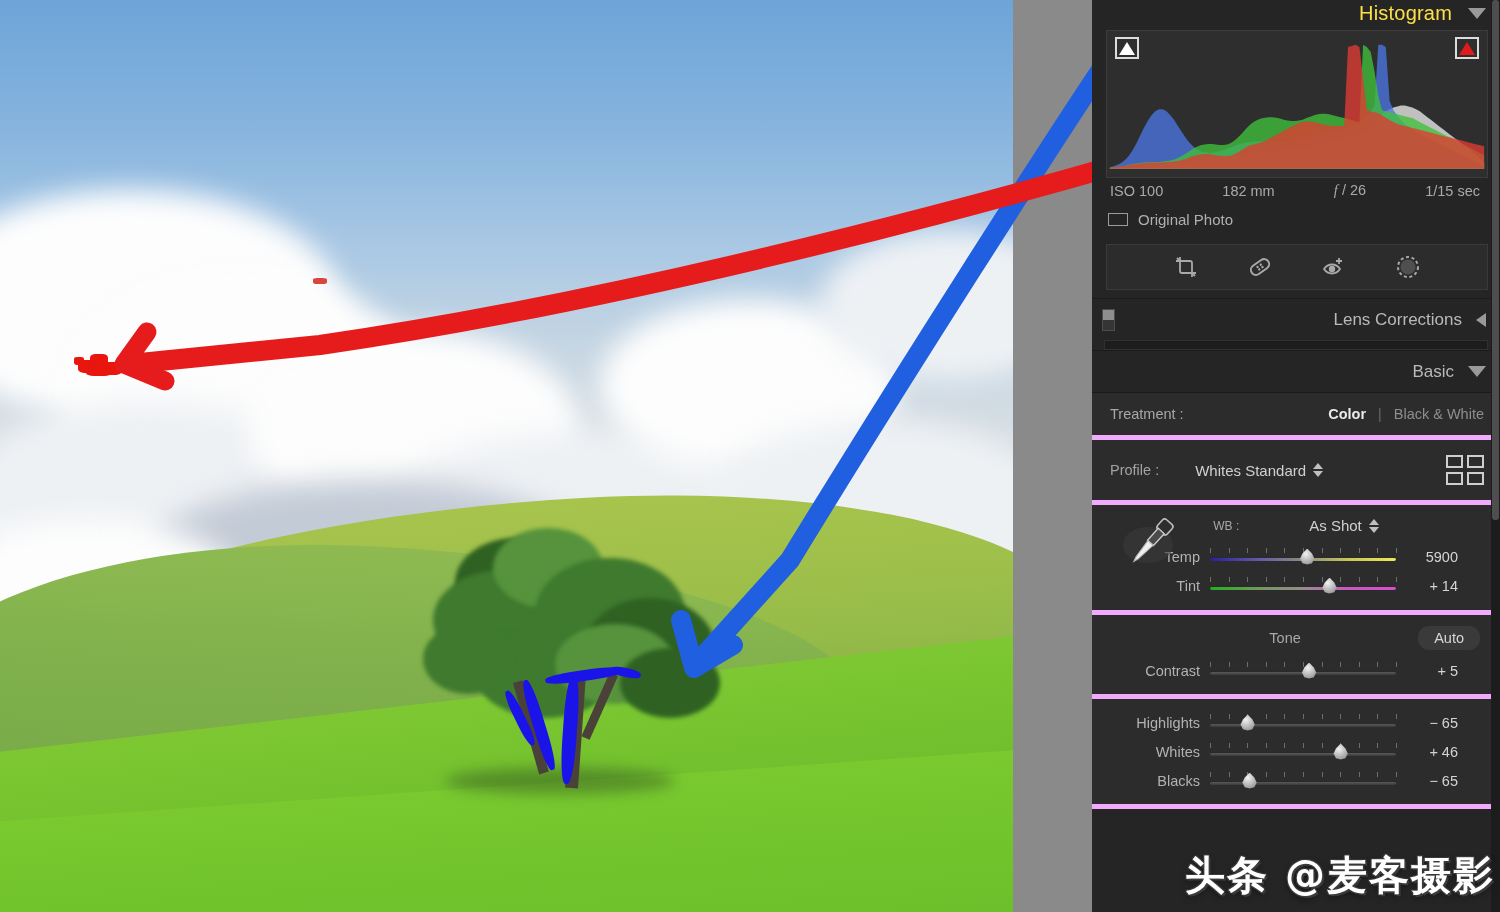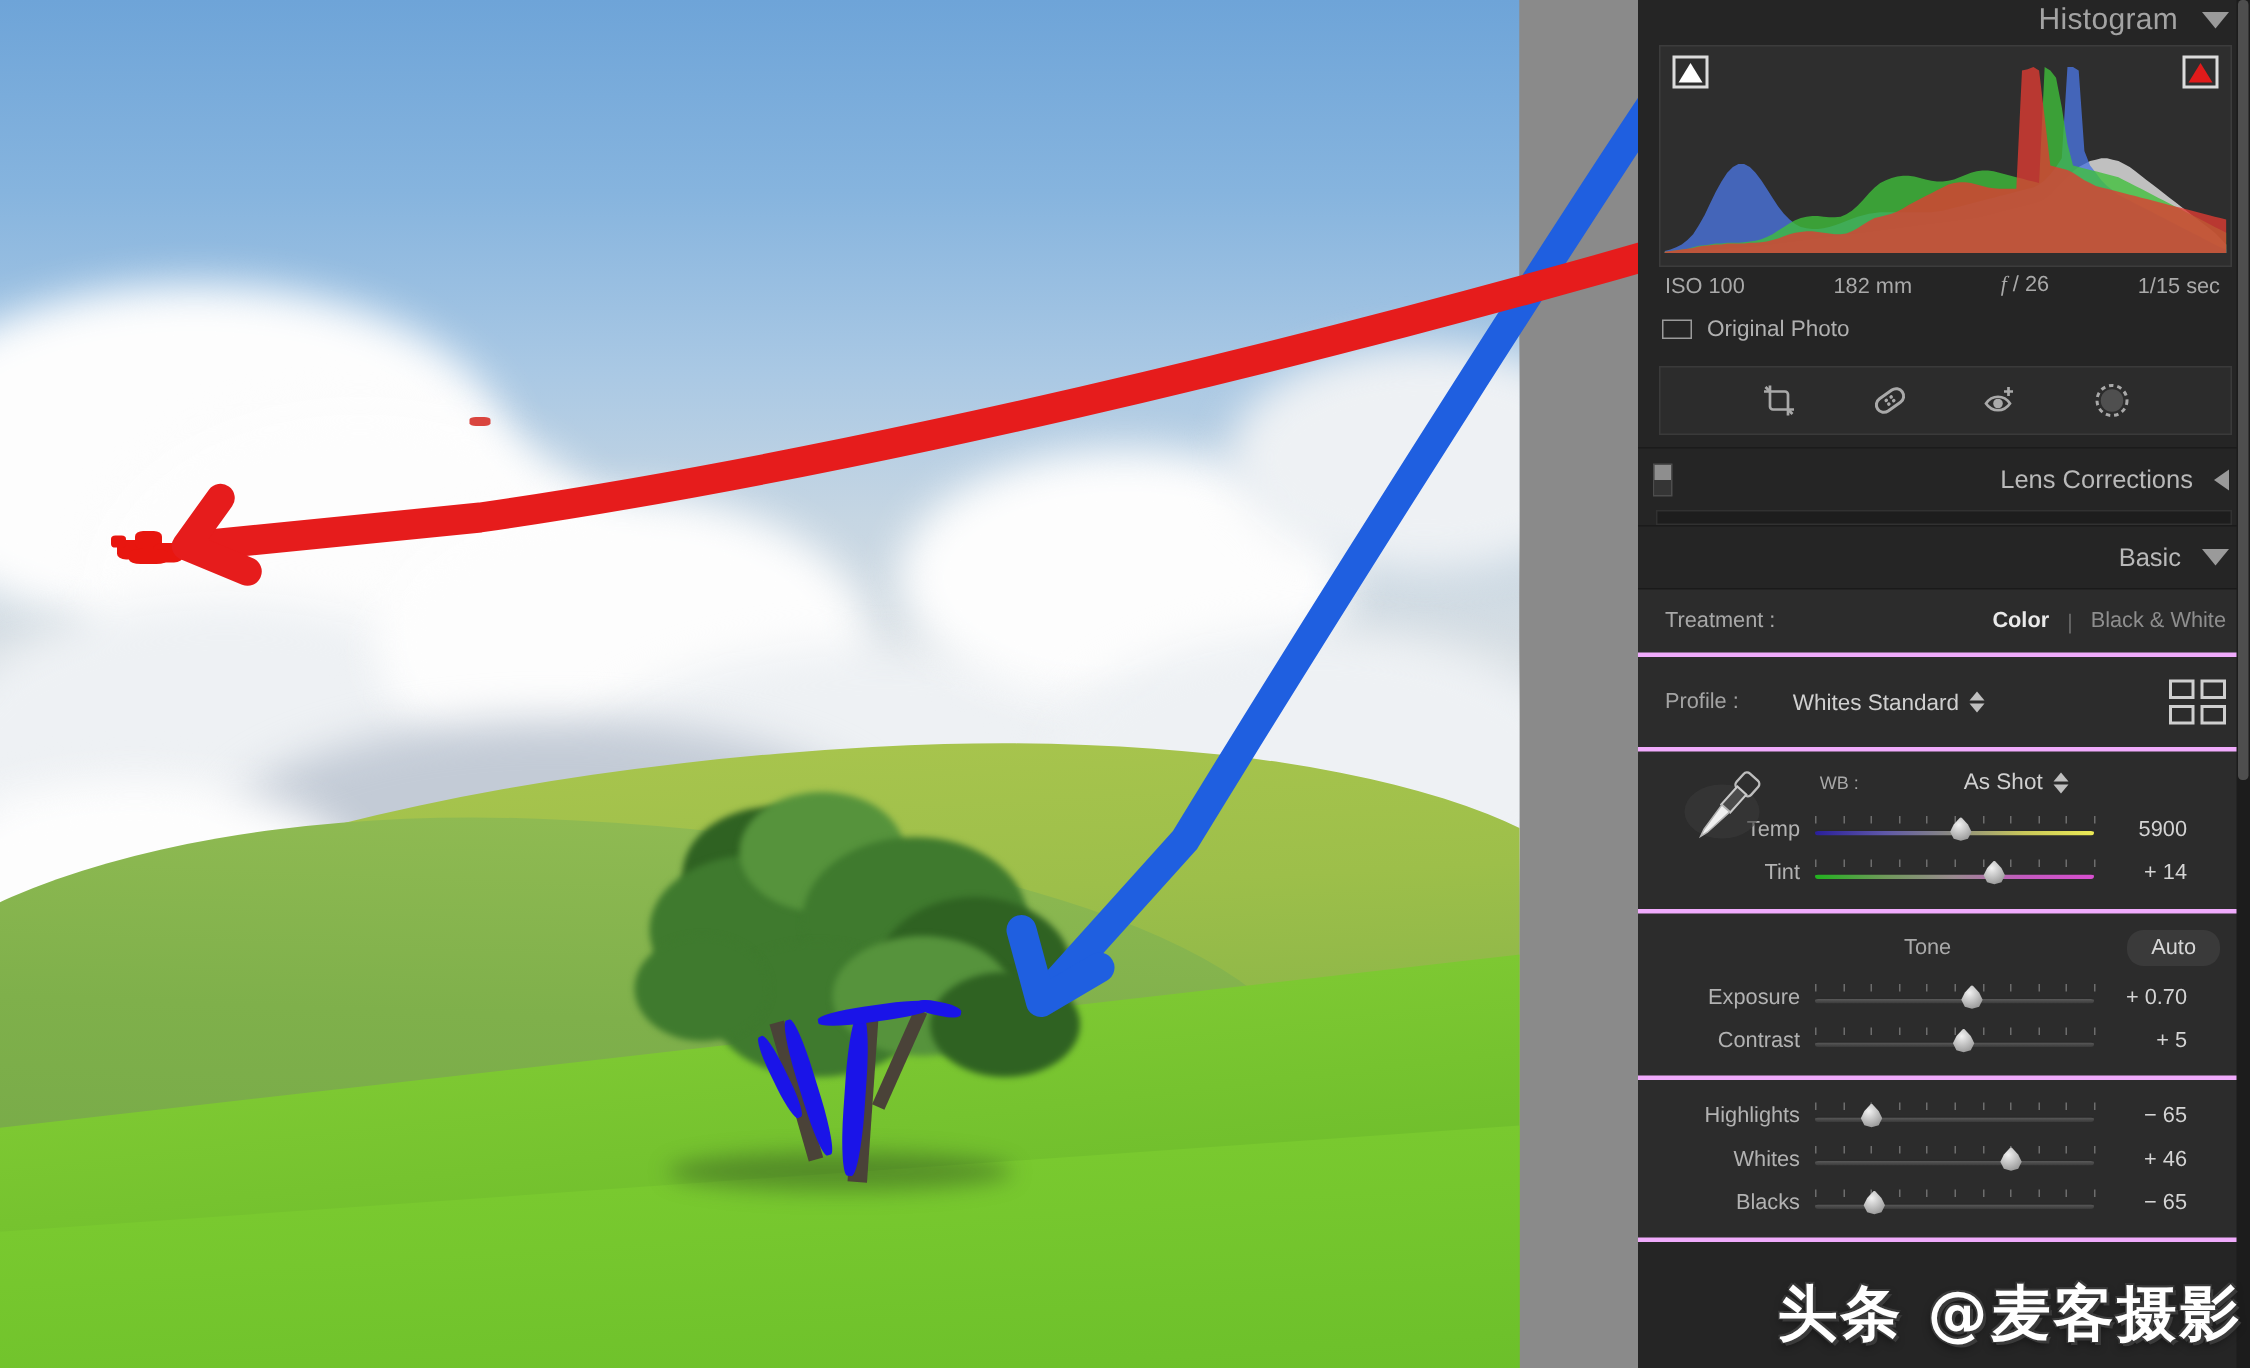--- a/index.html
+++ b/index.html
@@ -73,21 +73,21 @@
   
   .right-panel {
     position: absolute; left: 1092px; top: 0; width: 408px; height: 912px;
     background: #252525; color: #b8b8b8;
     font-size: 14px;
   }
   .panel-title-row {
     height: 26px; display: flex; align-items: center; justify-content: flex-end;
     padding-right: 14px; gap: 16px;
   }
-  .panel-title { font-size: 20px; color: #a3a3a3; letter-spacing: .2px; }
+  .panel-title { font-size: 20px; color: #fde047; letter-spacing: .2px; }
   .tri-down { width: 0; height: 0; border-left: 9px solid transparent; border-right: 9px solid transparent; border-top: 11px solid #9a9a9a; }
   .tri-left { width: 0; height: 0; border-top: 7px solid transparent; border-bottom: 7px solid transparent; border-right: 10px solid #9a9a9a; }
 
   .histogram-box {
     position: relative; margin: 4px 12px 0 14px; height: 148px;
     background: #2e2e2e; border: 1px solid #3c3c3c;
   }
   .hist-canvas { position: absolute; inset: 0; }
   .clip-tri {
     position: absolute; top: 6px; width: 24px; height: 22px;
@@ -127,21 +127,21 @@
     position: absolute; left: 10px; top: 50%; transform: translateY(-50%);
     width: 13px; height: 22px; border: 1px solid #4d4d4d; background: #2a2a2a;
     display: flex; flex-direction: column;
   }
   .toggle-switch i { display: block; flex: 1; }
   .toggle-switch i:first-child { background: #8e8e8e; }
   .toggle-switch i:last-child { background: #353535; }
   .thin-bar { height: 10px; margin: 0 12px; background: #1d1d1d; border: 1px solid #313131; }
 
   .basic-body { background: #2c2c2c; border-top: 1px solid #1a1a1a; }
-  .row-block { border-bottom: 3px solid #f0abfc; padding: 9px 0; }
+  .row-block { border-bottom: 5px solid #f0abfc; padding: 9px 0; }
 
   .treatment-row { display: flex; align-items: center; padding: 4px 16px 4px 18px; }
   .treatment-row .lbl { font-size: 14.5px; color: #a8a8a8; }
   .treat-opts { margin-left: auto; display: flex; align-items: center; gap: 12px; }
   .treat-opts .on { color: #e9e9e9; font-weight: bold; font-size: 14.5px; }
   .treat-opts .sep { color: #6a6a6a; }
   .treat-opts .off { color: #8e8e8e; font-size: 14.5px; }
 
   .profile-row { display: flex; align-items: center; padding: 6px 16px 6px 18px; }
   .profile-row .lbl { font-size: 14.5px; color: #a3a3a3; }
@@ -457,41 +457,20 @@
             </div>
           </div>
       </div>
 
       <div class="row-block">
         <div class="tone-head">
           <div class="t-title">Tone</div>
           <div class="auto-btn">Auto</div>
         </div>
         <div id="tone-sliders">
-            <div class="slider-row">
-              <div class="s-label">Exposure</div>
-              <div class="track-wrap">
-                <div class="ticks">
-                  <i style="left: 0%;"></i>
-                  <i style="left: 10%;"></i>
-                  <i style="left: 20%;"></i>
-                  <i style="left: 30%;"></i>
-                  <i style="left: 40%;"></i>
-                  <i style="left: 50%;"></i>
-                  <i style="left: 60%;"></i>
-                  <i style="left: 70%;"></i>
-                  <i style="left: 80%;"></i>
-                  <i style="left: 90%;"></i>
-                  <i style="left: 100%;"></i>
-                </div>
-                <div class="track"></div>
-                <div class="knob" style="left: 56%;"></div>
-              </div>
-              <div class="s-value">+ 0.70</div>
-            </div>
             <div class="slider-row">
               <div class="s-label">Contrast</div>
               <div class="track-wrap">
                 <div class="ticks">
                   <i style="left: 0%;"></i>
                   <i style="left: 10%;"></i>
                   <i style="left: 20%;"></i>
                   <i style="left: 30%;"></i>
                   <i style="left: 40%;"></i>
                   <i style="left: 50%;"></i>

